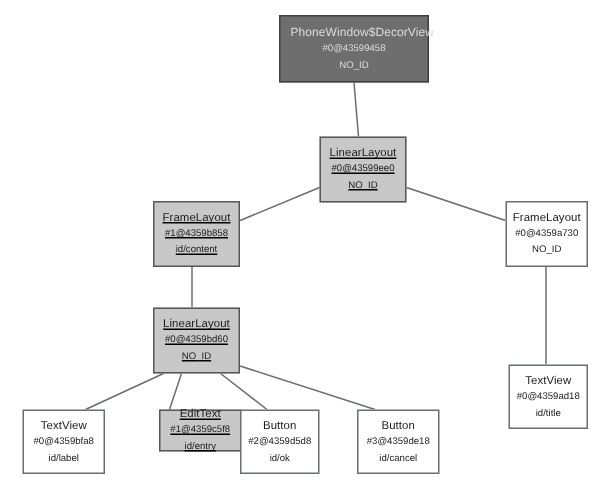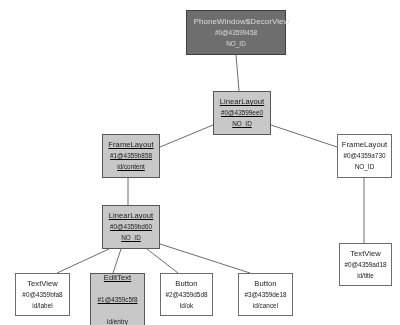--- a/index.html
+++ b/index.html
@@ -113,21 +113,21 @@
       <div class="node white" style="left: 339px; top: 243px; width: 53px; height: 43px;">
         <div class="n-class">TextView</div>
         <div class="n-hash">#0@4359ad18</div>
         <div class="n-id">id/title</div>
       </div>
       <div class="node white" style="left: 15px; top: 273px; width: 55px; height: 43px;">
         <div class="n-class">TextView</div>
         <div class="n-hash">#0@4359bfa8</div>
         <div class="n-id">id/label</div>
       </div>
-      <div class="node grey" style="left: 90px; top: 273px; width: 55px; height: 53px; gap: 11px;">
+      <div class="node grey" style="left: 106px; top: 273px; width: 55px; height: 28px;">
         <div class="n-class">EditText</div>
         <div class="n-hash">#1@4359c5f8</div>
         <div class="n-id">id/entry</div>
       </div>
       <div class="node white" style="left: 160px; top: 273px; width: 53px; height: 43px;">
         <div class="n-class">Button</div>
         <div class="n-hash">#2@4359d5d8</div>
         <div class="n-id">id/ok</div>
       </div>
       <div class="node white" style="left: 238px; top: 273px; width: 55px; height: 43px;">

